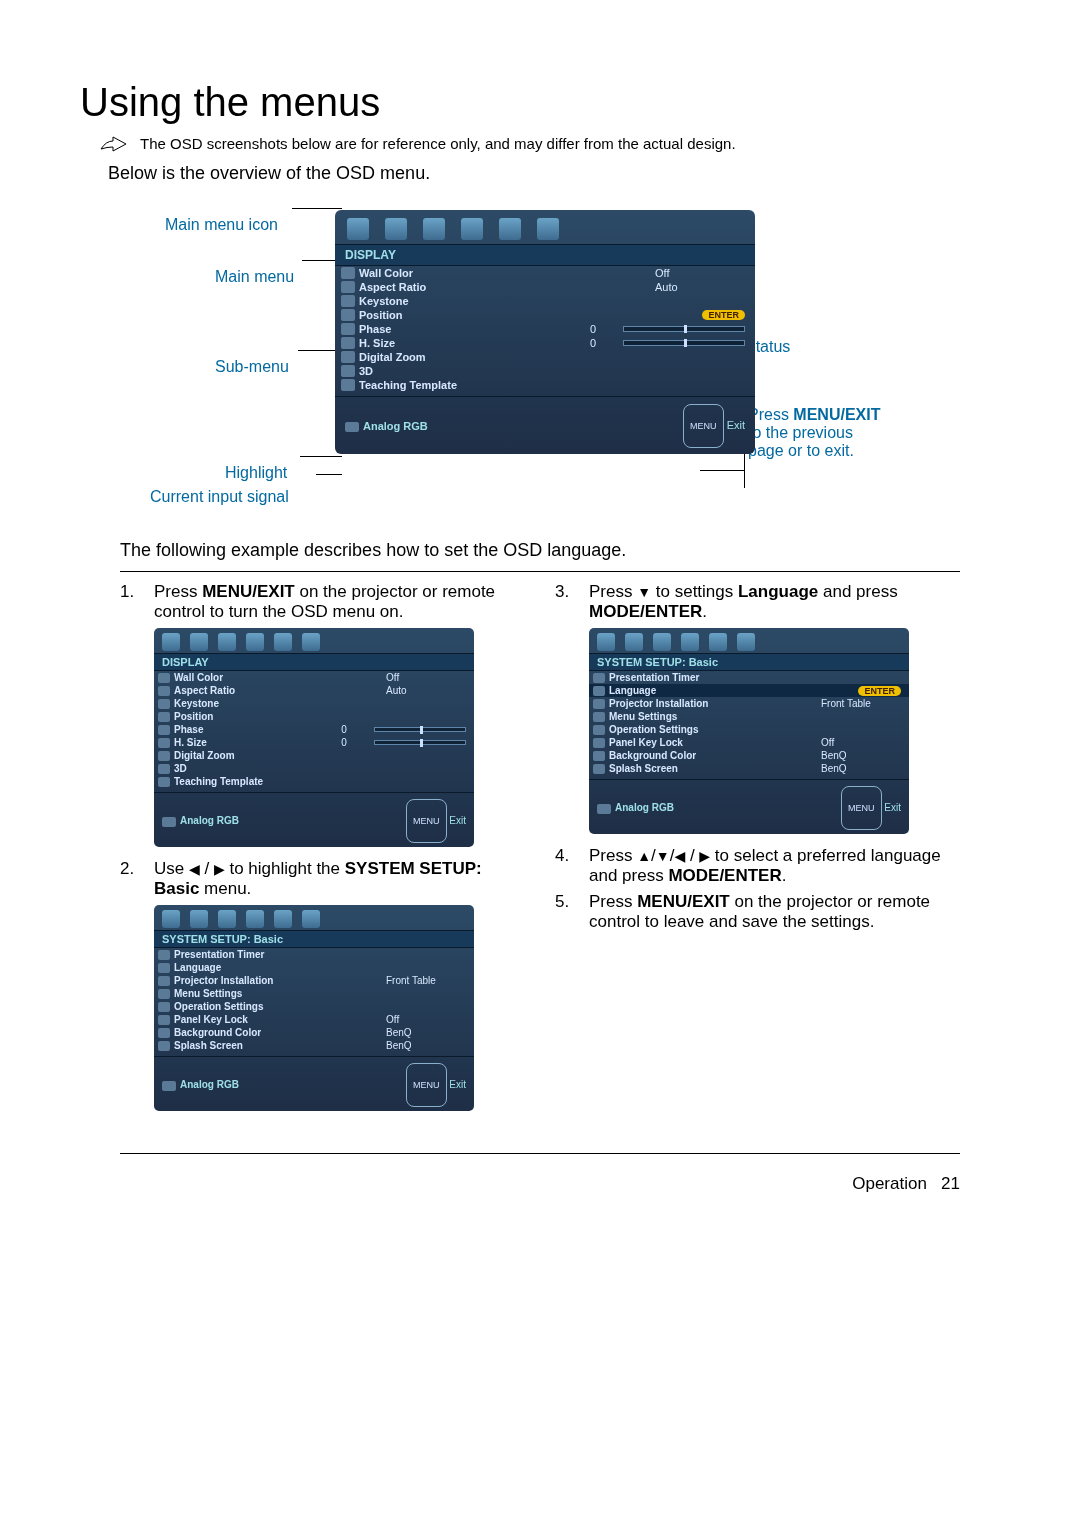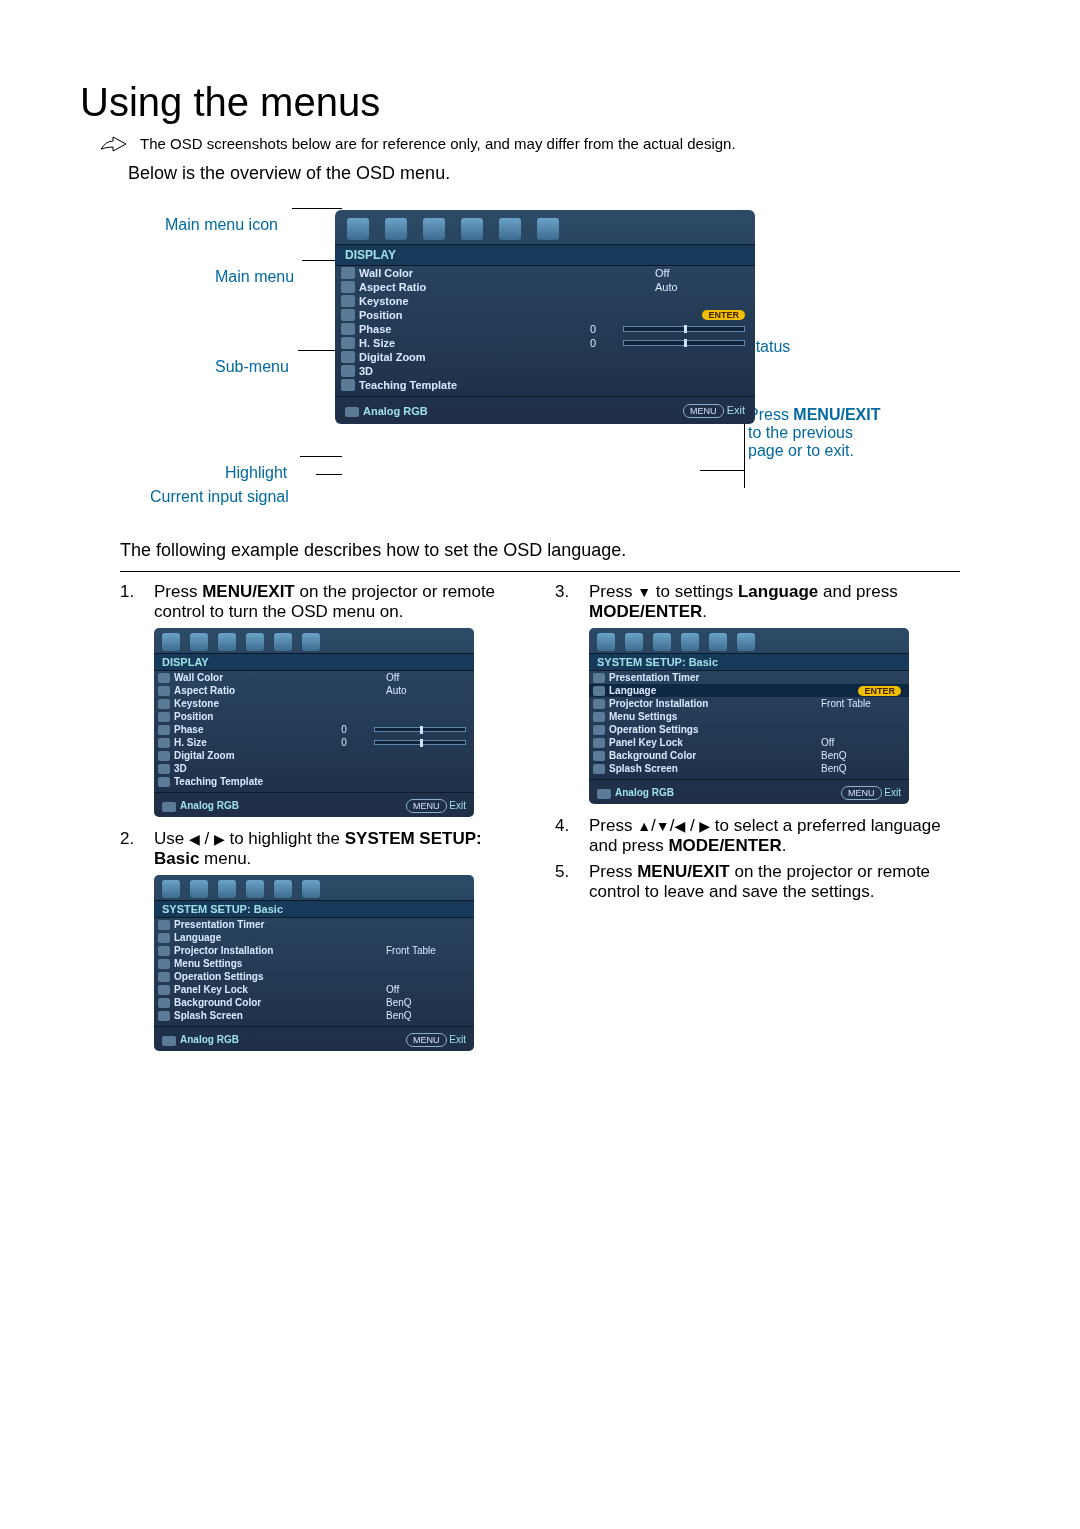--- a/index.html
+++ b/index.html
@@ -31,21 +31,21 @@
     align-items: flex-start;
     gap: 12px;
     margin-bottom: 10px;
   }
   .note-icon {
     width: 28px;
     height: 18px;
     flex: 0 0 28px;
   }
   .below-overview {
-    margin-left: 48px;
+    margin-left: 28px;
     font-size: 18px;
     margin-bottom: 16px;
   }
   
   .diagram {
     margin-left: 40px;
     position: relative;
     height: 330px;
     margin-bottom: 10px;
   }
@@ -118,21 +118,21 @@
     justify-content:space-between;
     align-items:center;
     padding: 3px 10px 0 10px;
     color:#9fe0e8;
     font-size:11px;
   }
   .menu-pill {
     display:inline-block;
     border:1px solid #8bb0cc;
     border-radius:8px;
-    padding: 1px 6px;
+    padding: 16px 6px;
     font-size:9px;
     color:#cfe0ff;
   }
   .foot-ic {
     display:inline-block; width:14px; height:10px;
     background:#5a7a98; border-radius:2px; margin-right:4px; vertical-align:middle;
   }
   
   .callout {
     position: absolute;
@@ -494,13 +494,16 @@
         <div class="num">4.</div>
         <div class="txt"><span>Press </span><span class="arrow">▲</span>/<span class="arrow">▼</span>/<span class="arrow">◀</span> / <span class="arrow">▶</span><span> to select a preferred language and press </span><b>MODE/ENTER</b>.</div>
       </div>
       <div class="step">
         <div class="num">5.</div>
         <div class="txt"><span>Press </span><b>MENU/EXIT</b><span> on the projector or remote control to leave and save the settings.</span></div>
       </div>
     </div>
   </div>
 
+  <div class="page-footer">
+    <span>Operation</span>&nbsp;&nbsp;&nbsp;<span>21</span>
+  </div>
 </div>
 
 </body></html>

